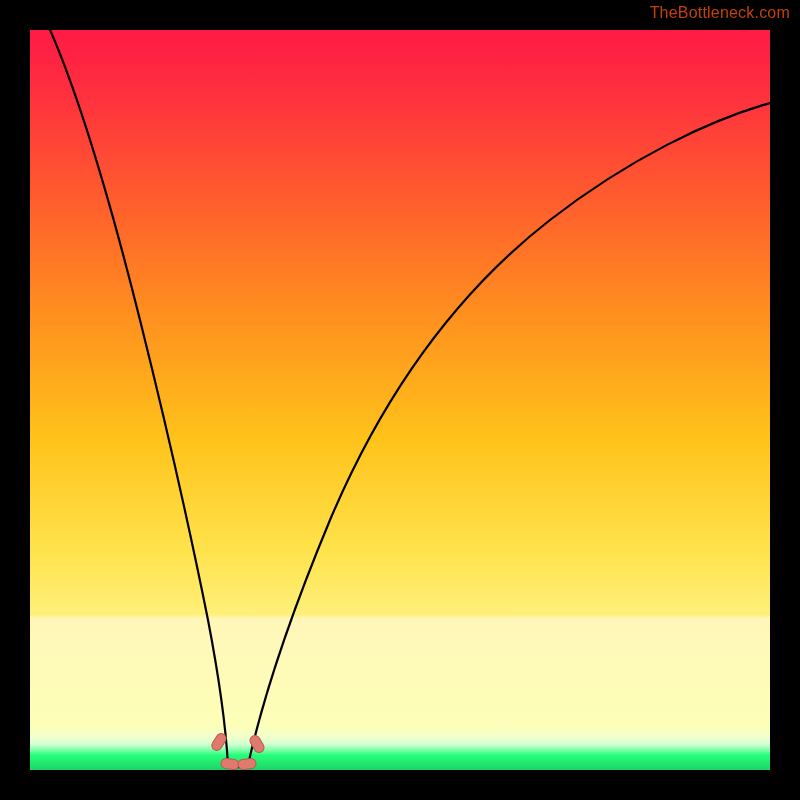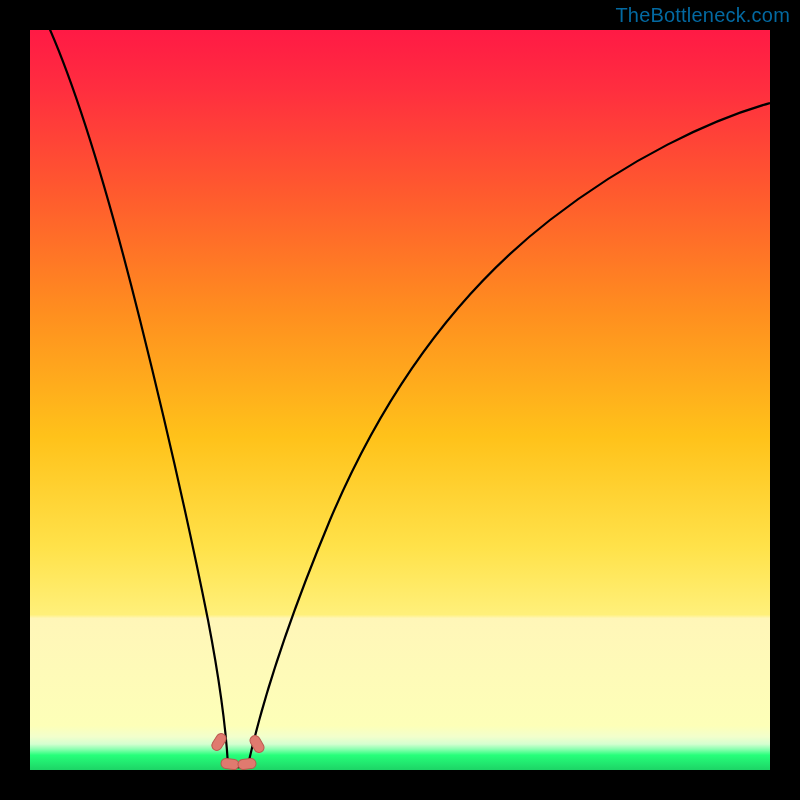--- a/index.html
+++ b/index.html
@@ -14,22 +14,22 @@
   .frame {
     position: relative;
     width: 800px;
     height: 800px;
     background: #000;
   }
   .watermark {
     position: absolute;
     top: 4px;
     right: 10px;
-    color: #0369a1;
-    font-size: 20px;
+    color: #c2410c;
+    font-size: 16px;
     font-weight: 500;
     letter-spacing: 0.2px;
     z-index: 10;
     user-select: none;
   }
   .plot {
     position: absolute;
     left: 30px;
     top: 30px;
     width: 740px;

